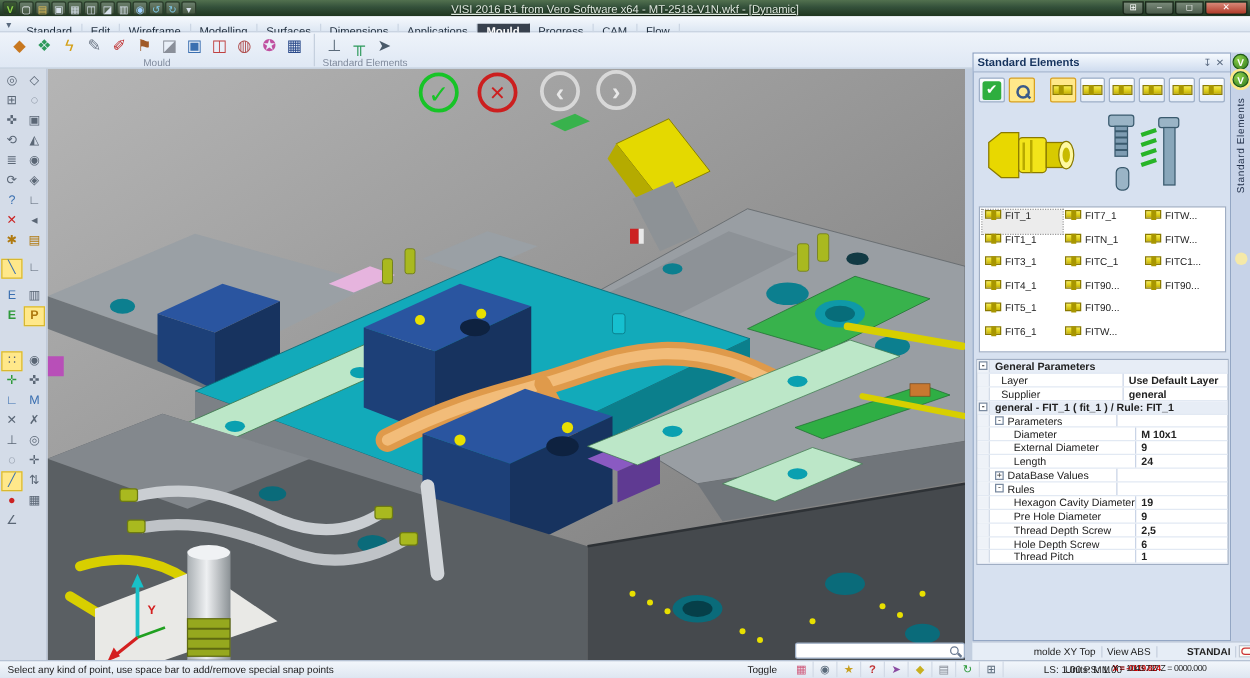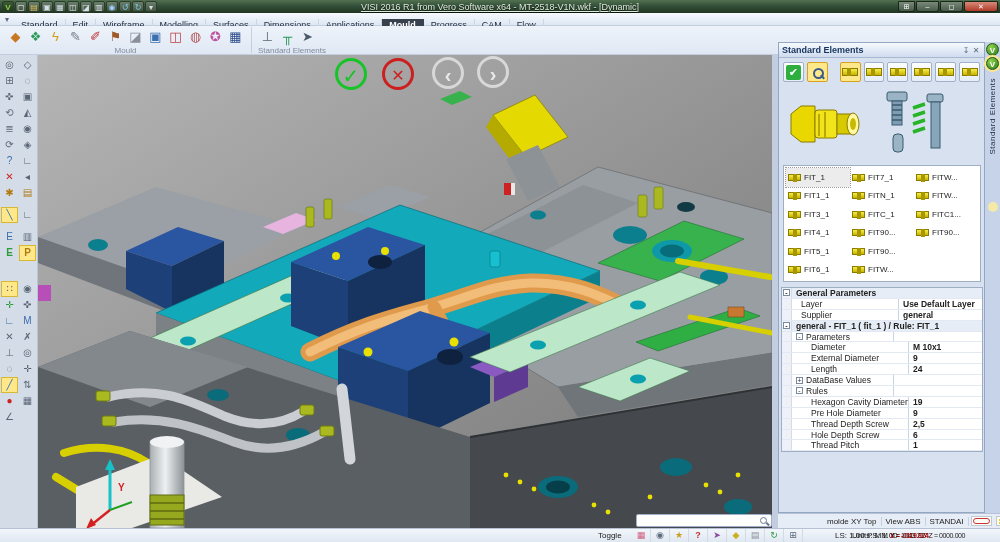--- a/index.html
+++ b/index.html
@@ -80,21 +80,21 @@
   .mag::before{content:"";position:absolute;left:0;top:0;width:7px;height:7px;border:2px solid #3a5a8a;border-radius:50%;}
   .mag::after{content:"";position:absolute;left:7px;top:8px;width:5px;height:2px;background:#3a5a8a;transform:rotate(45deg);}
   .fit-glyph{position:relative;width:16px;height:8px;background:linear-gradient(#f8ee4a,#c8b400);
     border:1px solid #8a7a00;box-sizing:border-box;}
   .fit-glyph::before{content:"";position:absolute;left:4px;top:-1px;width:4px;height:8px;background:#a89600;}
   .fit-glyph.sm{width:13px;height:7px;}
   .preview{display:flex;align-items:center;gap:14px;padding:2px 6px;height:74px;}
   .fitlist{position:absolute;left:4px;top:122px;width:198px;height:117px;background:#fff;
     border:1px solid #a0aec4;box-sizing:border-box;display:grid;grid-template-rows:repeat(6,1fr);
     grid-auto-flow:column;grid-template-columns:repeat(3,1fr);padding:2px;}
-  .fit-item{display:flex;align-items:center;gap:3px;font-size:8px;color:#222;padding:0 2px;}
+  .fit-item{display:flex;align-items:flex-start;gap:3px;font-size:8px;color:#222;padding:0 2px;}
   .fit-item.sel{background:#ececec;outline:1px dotted #9a9a9a;}
   .ptable{position:absolute;left:2px;top:244px;width:202px;background:#fff;border:1px solid #a0aec4;
     box-sizing:border-box;font-size:8.5px;color:#222;}
   .prow{display:flex;align-items:center;height:10.9px;border-bottom:1px solid #e2e9f3;box-sizing:border-box;}
   .gut{width:9px;align-self:stretch;background:#eef2f8;border-right:1px solid #d4dce8;display:flex;align-items:center;justify-content:center;}
   .pexp{width:7px;height:7px;border:1px solid #7a8aa0;background:#fff;font-size:7px;line-height:5px;
     text-align:center;box-sizing:border-box;color:#333;}
   .plab{width:97px;padding-left:4px;display:flex;align-items:center;gap:3px;overflow:hidden;white-space:nowrap;}
   .plab.l1{padding-left:9px}.plab.l2{padding-left:19px}
   .pval{flex:1;align-self:stretch;border-left:1px solid #c9d4e6;padding-left:4px;font-weight:bold;
@@ -114,21 +114,21 @@
   
   .searchwrap{position:absolute;left:636px;top:514px;width:136px;height:13px;background:#fff;
     border:1px solid #9fb0c8;border-radius:2px;box-sizing:border-box;display:flex;align-items:center;}
   .searchwrap input{flex:1;border:none;outline:none;font-size:8px;height:9px;padding:0 2px;background:transparent;}
   .mag2{position:relative;width:10px;height:10px;margin-right:2px;flex:0 0 auto;}
   .mag2::before{content:"";position:absolute;left:1px;top:1px;width:5px;height:5px;border:1.5px solid #6a7a92;border-radius:50%;}
   .mag2::after{content:"";position:absolute;left:6.5px;top:7px;width:3.5px;height:1.5px;background:#6a7a92;transform:rotate(45deg);}
   .srow1{position:absolute;left:778px;top:513px;width:260px;height:15px;background:#e6edf6;
     border-top:1px solid #b6c2d4;box-sizing:border-box;display:flex;align-items:center;font-size:8px;color:#222;padding-left:45px;}
   .srow1 .it{padding:0 4px;border-right:1px solid #c6d0de;white-space:nowrap;}
-  .srow1 .std{font-weight:normal;}
+  .srow1 .std{font-weight:bold;margin-left:20px;}
   .swatch{width:19px;height:8px;margin:0 2px;border:1px solid #c0c8d4;background:#fdfdf6;position:relative;flex:0 0 auto;}
   .swr::after{content:"";position:absolute;inset:1px;border:1px solid #cc3333;border-radius:3px;}
   .swy::after{content:"";position:absolute;left:2px;right:2px;top:2px;height:1.5px;background:#e8d020;box-shadow:0 3px 0 #e8d020;}
   .swg::after{content:"";position:absolute;left:2px;right:2px;top:3px;border-top:1.5px dotted #2e9a3a;}
   .statusbar{position:absolute;left:0;top:528px;width:1000px;height:14px;background:linear-gradient(#f2f6fb,#dfe7f1);
     border-top:1px solid #b6c2d4;box-sizing:border-box;font-size:8px;color:#1a1a1a;}
   .statusbar span{position:absolute;top:0;line-height:13px;white-space:nowrap;}
   .sprompt{left:6px;}
   .stoggle{left:598px;}
   .sicons{left:632px;display:flex;}
@@ -675,20 +675,21 @@
     <span class="it">molde XY Top</span>
     <span class="it">View ABS</span>
     <span class="it std">STANDAI</span>
     <span class="swatch swr"></span>
     <span class="swatch swy"></span>
     <span class="swatch swg"></span>
 
   </div>
 
   <div class="statusbar">
+    <span class="sprompt">Select any kind of point, use space bar to add/remove special snap points</span>
     <span class="stoggle">Toggle</span>
     <span class="sicons">
       <i>▦</i>
       <i>◉</i>
       <i>★</i>
       <i>?</i>
       <i>➤</i>
       <i>◆</i>
       <i>▤</i>
       <i>↻</i>

